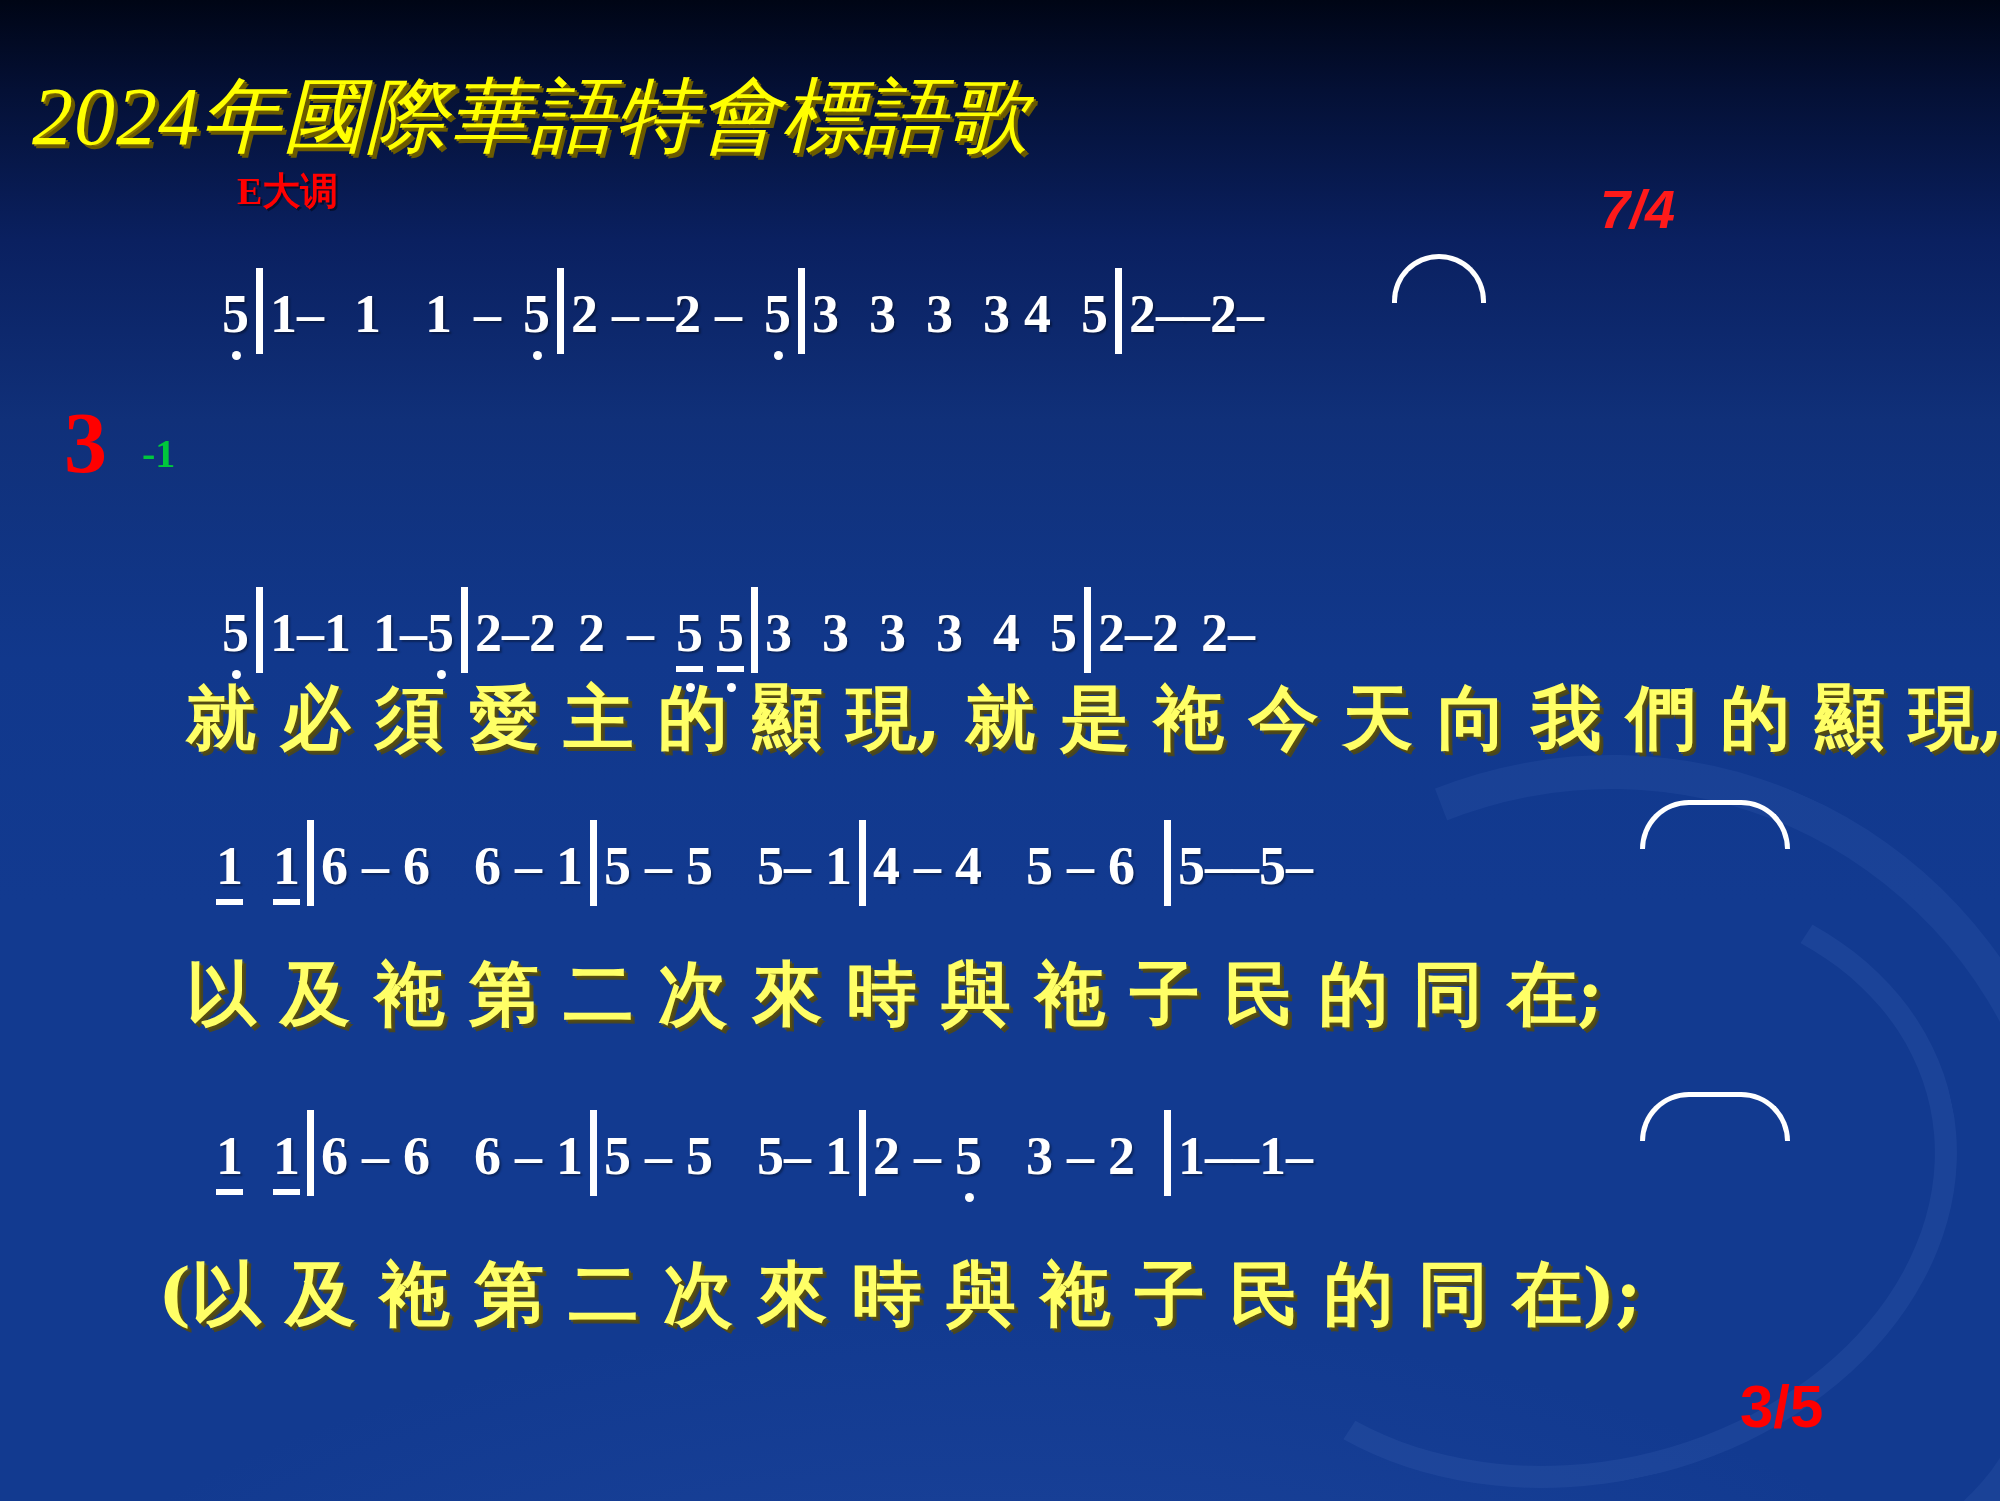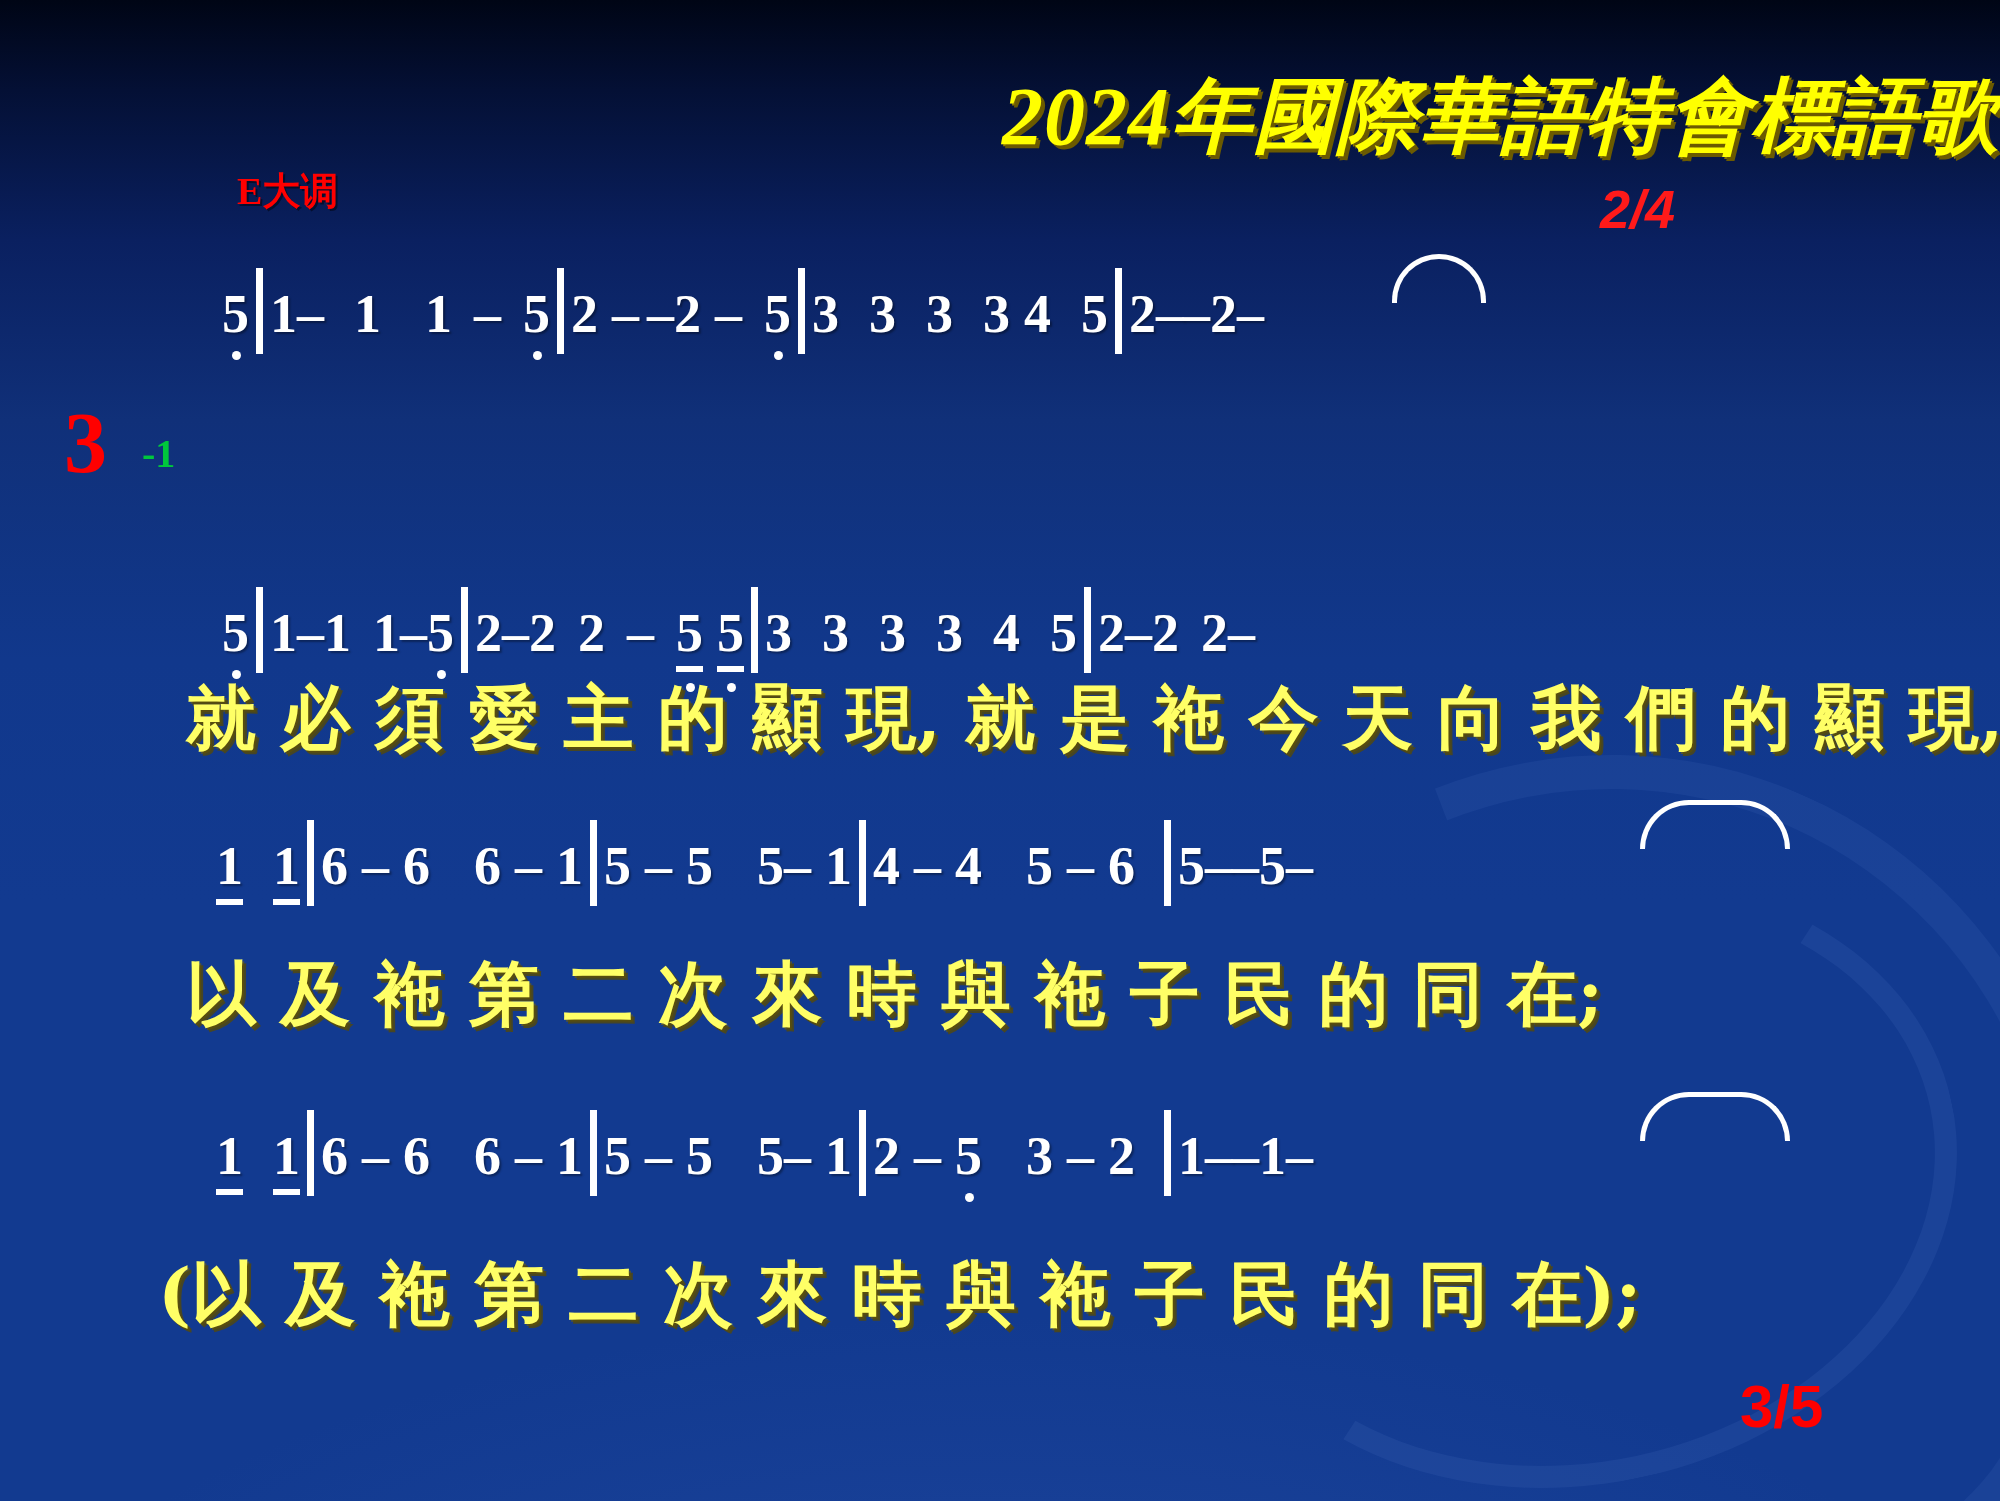--- a/index.html
+++ b/index.html
@@ -39,24 +39,24 @@
     border: 22px solid #6d92dd;
     border-left-color: transparent;
     border-top-color: transparent;
     transform: rotate(-12deg);
   }
 
   
   .title {
     position: absolute;
     left: 0; right: 0; top: 62px;
-    text-align: right;
+    text-align: left;
     color: #ffff00;
     font-size: 82px;
-    font-weight: bold;
+    font-weight: normal;
     font-style: italic;
     letter-spacing: 1px;
     text-shadow: 4px 4px 0 #6b5a00, 2px 2px 0 #8a7400;
     white-space: nowrap;
     padding-left: 32px;
   }
   .keysig {
     position: absolute;
     left: 218px; top: 166px;
     color: #ff0000;
@@ -164,21 +164,21 @@
 </head>
 <body>
 
 <div id="slide">
 
   <div class="swoosh sw1"></div>
   <div class="swoosh sw2"></div>
 
   <div class="title">2024年國際華語特會標語歌</div>
   <div class="keysig">E大调</div>
-  <div class="timesig">2/4</div>
+  <div class="timesig">7/4</div>
 
   <div class="verse-num">3</div>
   <div class="verse-sub">-1</div>
 
   <div class="notation" style="left:222px; top:268px;">
     <span class="n low">5</span><span class="bar"></span><span class="n">1</span><span class="n">–</span><span class="sp sp30"></span><span class="n">1</span><span class="sp sp44"></span><span class="n">1</span><span class="sp sp22"></span><span class="n">–</span><span class="sp sp22"></span><span class="n low">5</span><span class="bar"></span><span class="n">2</span><span class="sp sp14"></span><span class="n">–</span><span class="sp sp8"></span><span class="n">–</span><span class="n">2</span><span class="sp sp14"></span><span class="n">–</span><span class="sp sp22"></span><span class="n low">5</span><span class="bar"></span><span class="n">3</span><span class="sp sp30"></span><span class="n">3</span><span class="sp sp30"></span><span class="n">3</span><span class="sp sp30"></span><span class="n">3</span><span class="sp sp14"></span><span class="n">4</span><span class="sp sp30"></span><span class="n">5</span><span class="bar"></span><span class="n">2</span><span class="n">–</span><span class="n">–</span><span class="n">2</span><span class="n">–</span>
   </div>
   <div class="tie" style="left:1392px; top:254px; width:84px;"></div>
 
 

